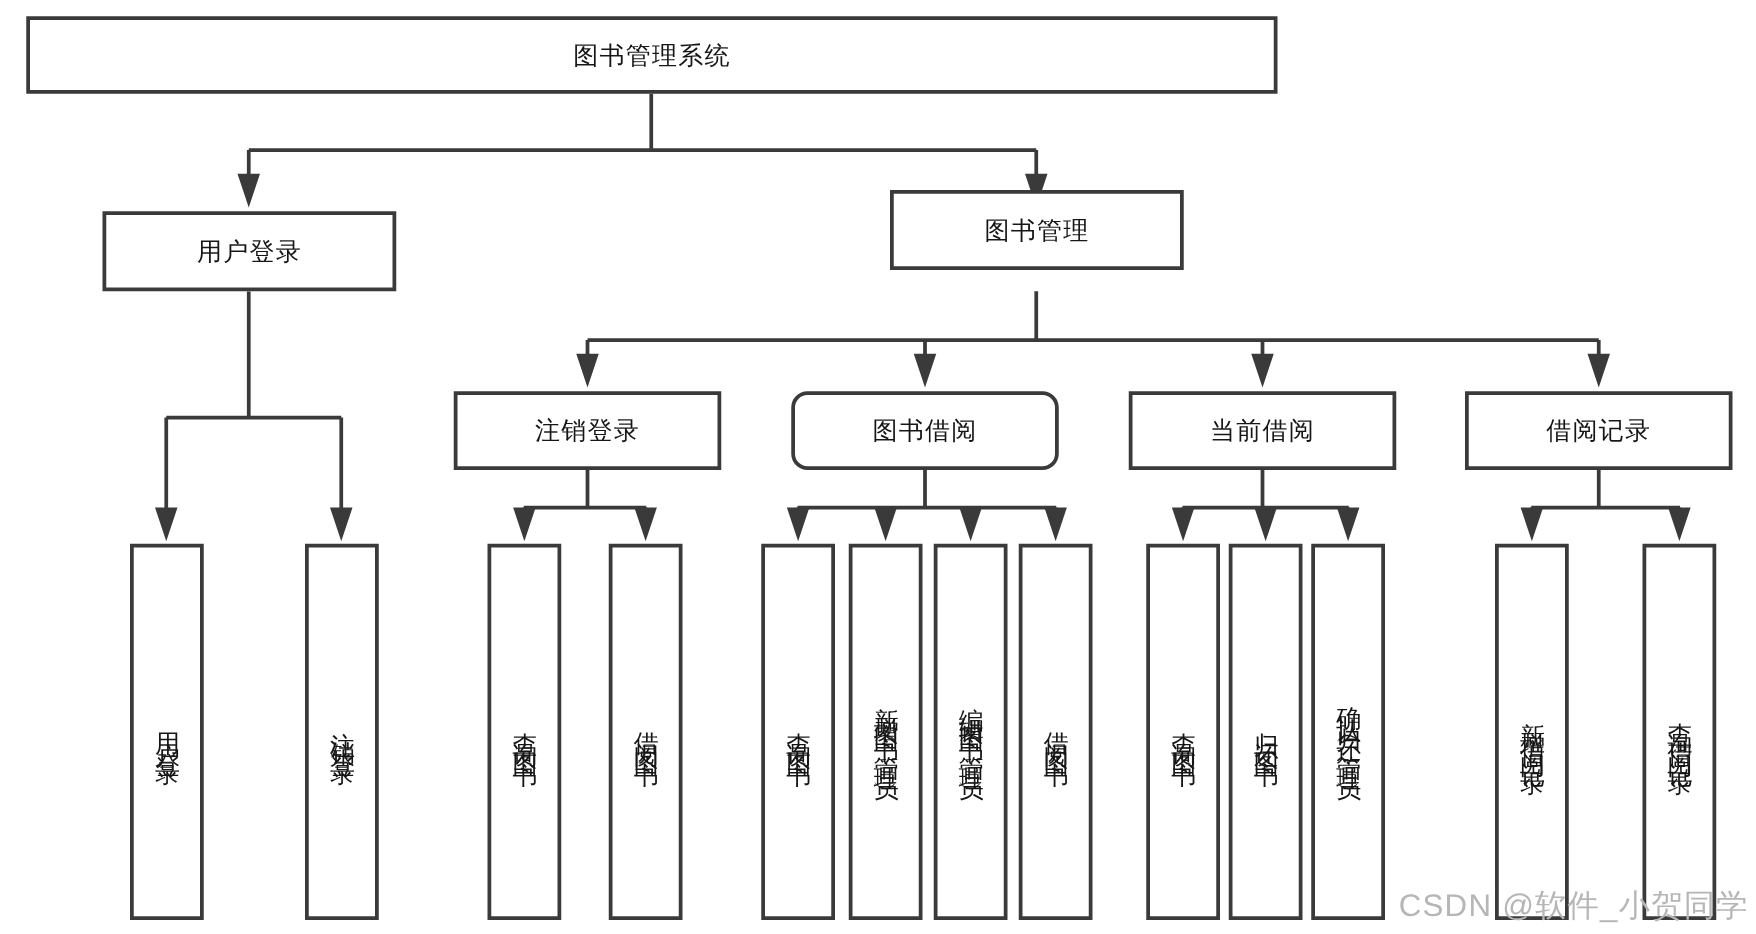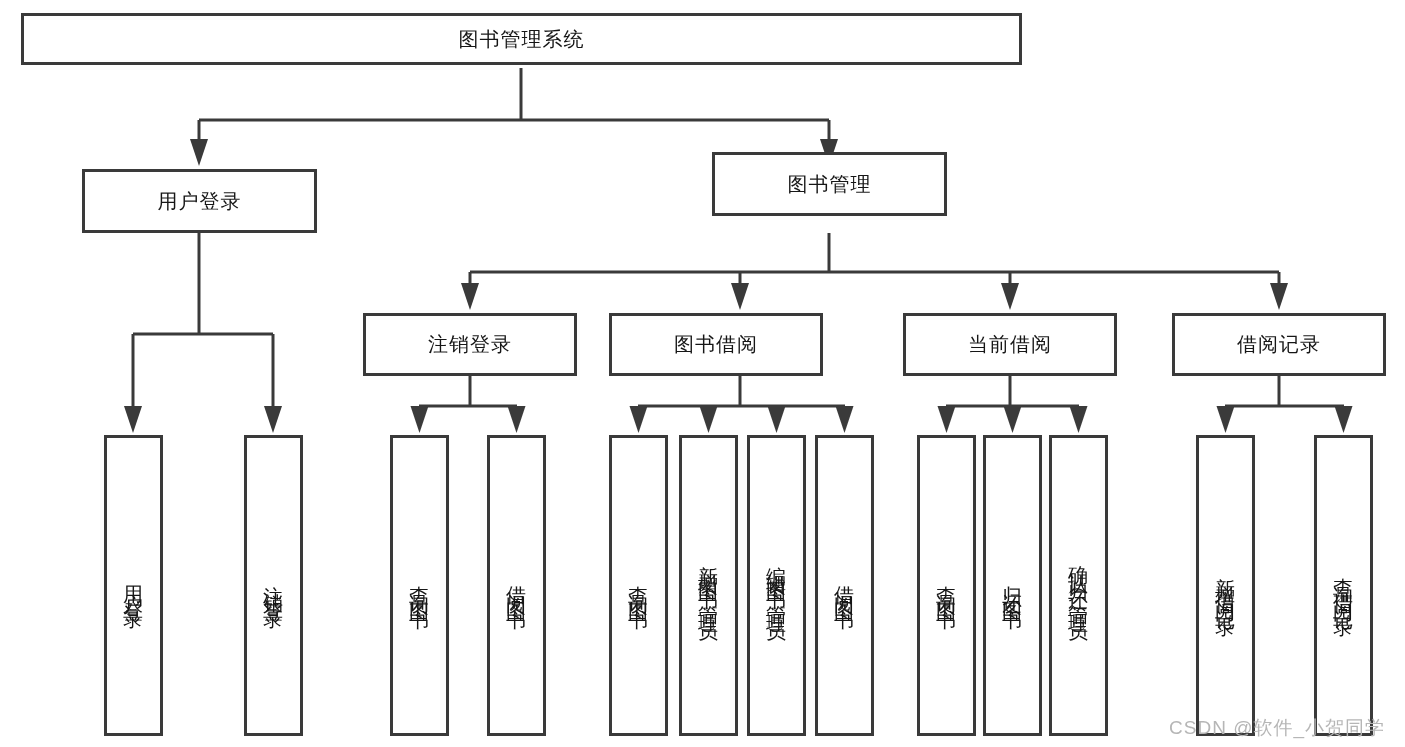--- a/index.html
+++ b/index.html
@@ -38,41 +38,41 @@
     white-space: nowrap;
   }
   .node.vbox .lbl {
     writing-mode: vertical-rl;
     text-orientation: mixed;
     letter-spacing: 8px;
     white-space: normal;
     line-height: 1;
   }
   
-  .n-root { left: 21px;  top: 13px;  width: 1001px; height: 52px; }
+  .n-root { left: 21px;  top: 13px;  width: 1001px; height: 62px; }
   .n-l2a  { left: 82px;  top: 169px; width: 235px;  height: 64px; }
   .n-l2b  { left: 712px; top: 152px; width: 235px;  height: 64px; }
   .n-l3   { top: 313px; width: 214px; height: 63px; }
   .n-l3a  { left: 363px; }
-  .n-l3b  { left: 609px; }
+  .n-l3b  { left: 633px; border-radius: 13px; }
   .n-l3c  { left: 903px; justify-content: center; }
   .n-l3d  { left: 1172px; }
   .leaf   { top: 435px; width: 59px; height: 301px; }
   .n-u1 { left: 104px; }  .n-u2 { left: 244px; }
   .n-n1 { left: 390px; }  .n-n2 { left: 487px; }
   .n-b1 { left: 609px; }  .n-b2 { left: 679px; }
   .n-b3 { left: 747px; }  .n-b4 { left: 815px; }
   .n-c1 { left: 917px; }  .n-c2 { left: 983px; }
   .n-c3 { left: 1049px; }
   .n-r1 { left: 1196px; } .n-r2 { left: 1314px; }
   .watermark {
     position: absolute;
-    right: 20px;
+    right: 6px;
     bottom: 6px;
-    font-size: 19px;
+    font-size: 25px;
     color: var(--wm, #b6b6b6);
     z-index: 5;
     letter-spacing: 1px;
     text-align: right;
   }
 </style>
 </head>
 <body>
 
 <div class="stage">

